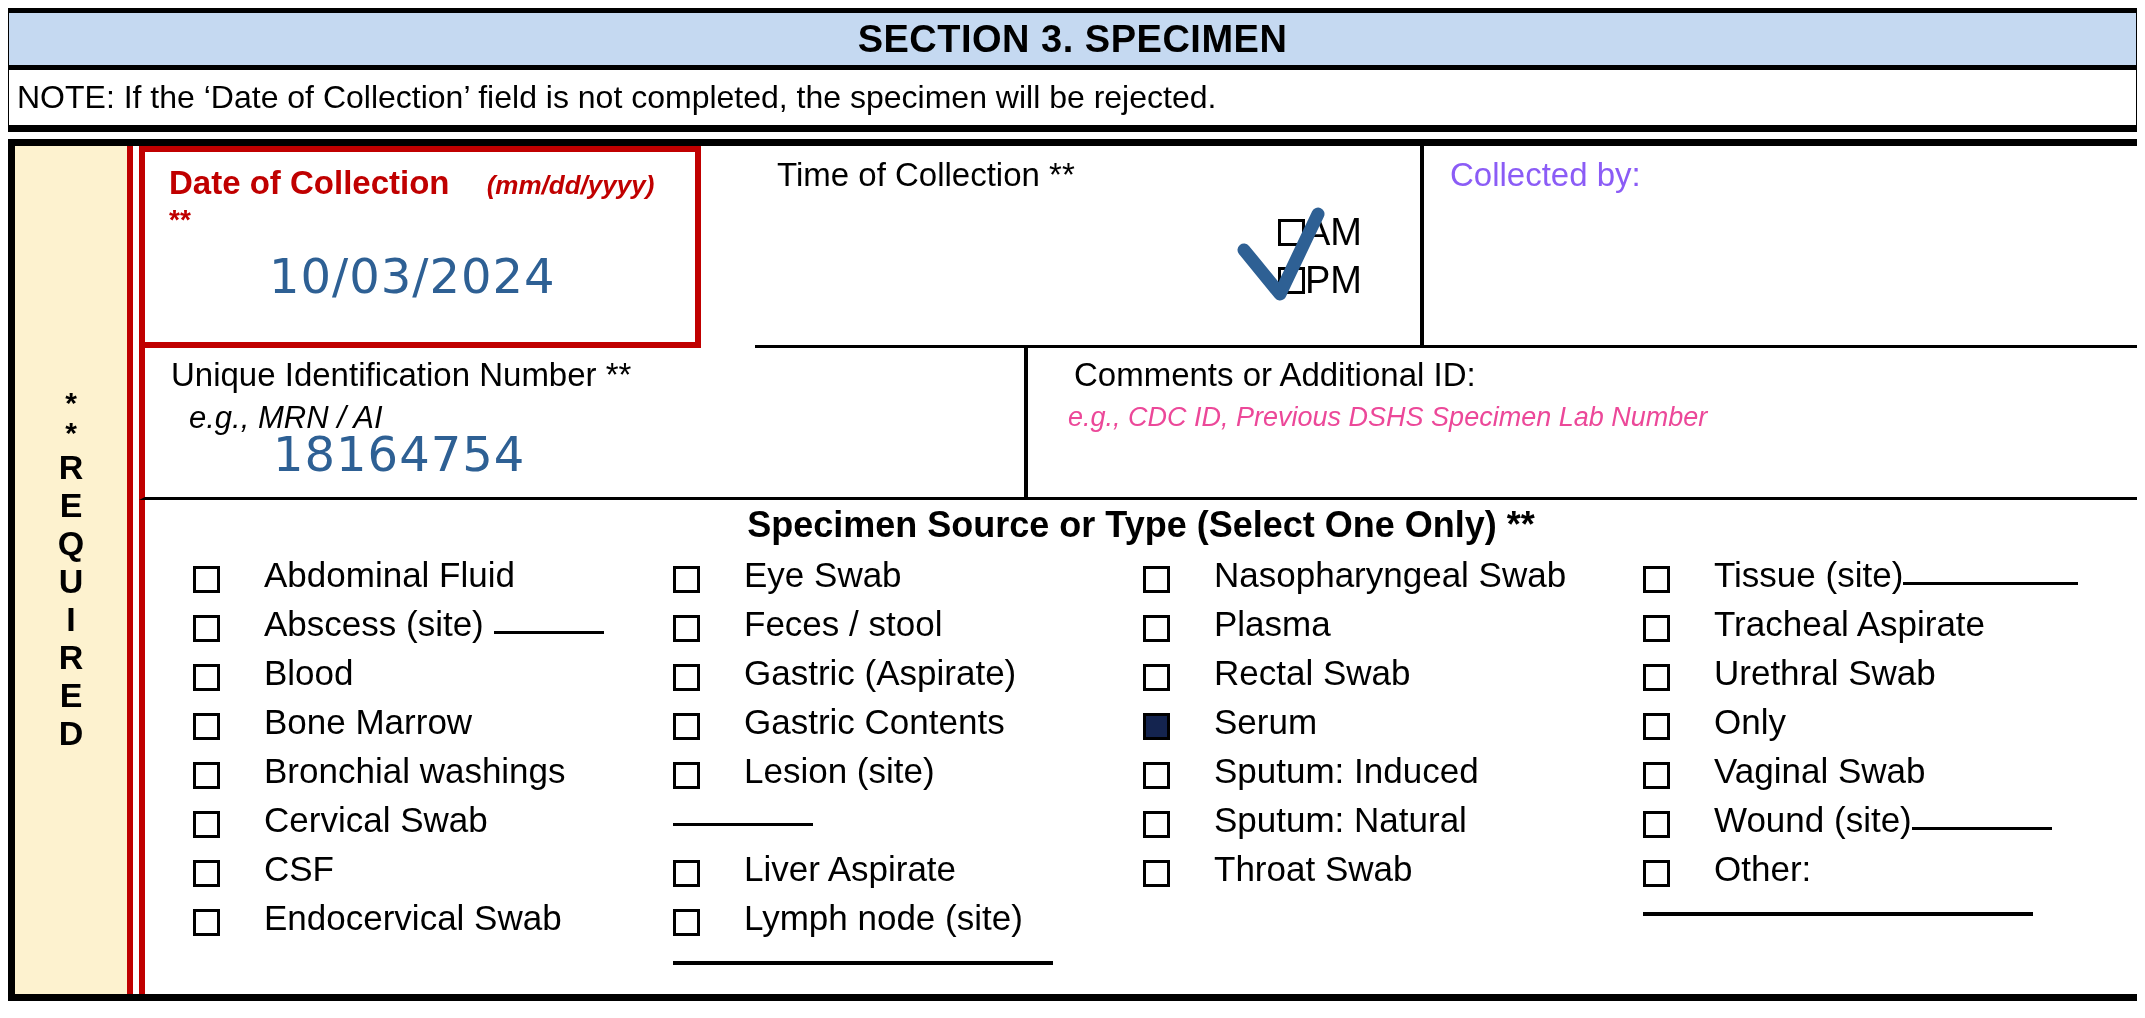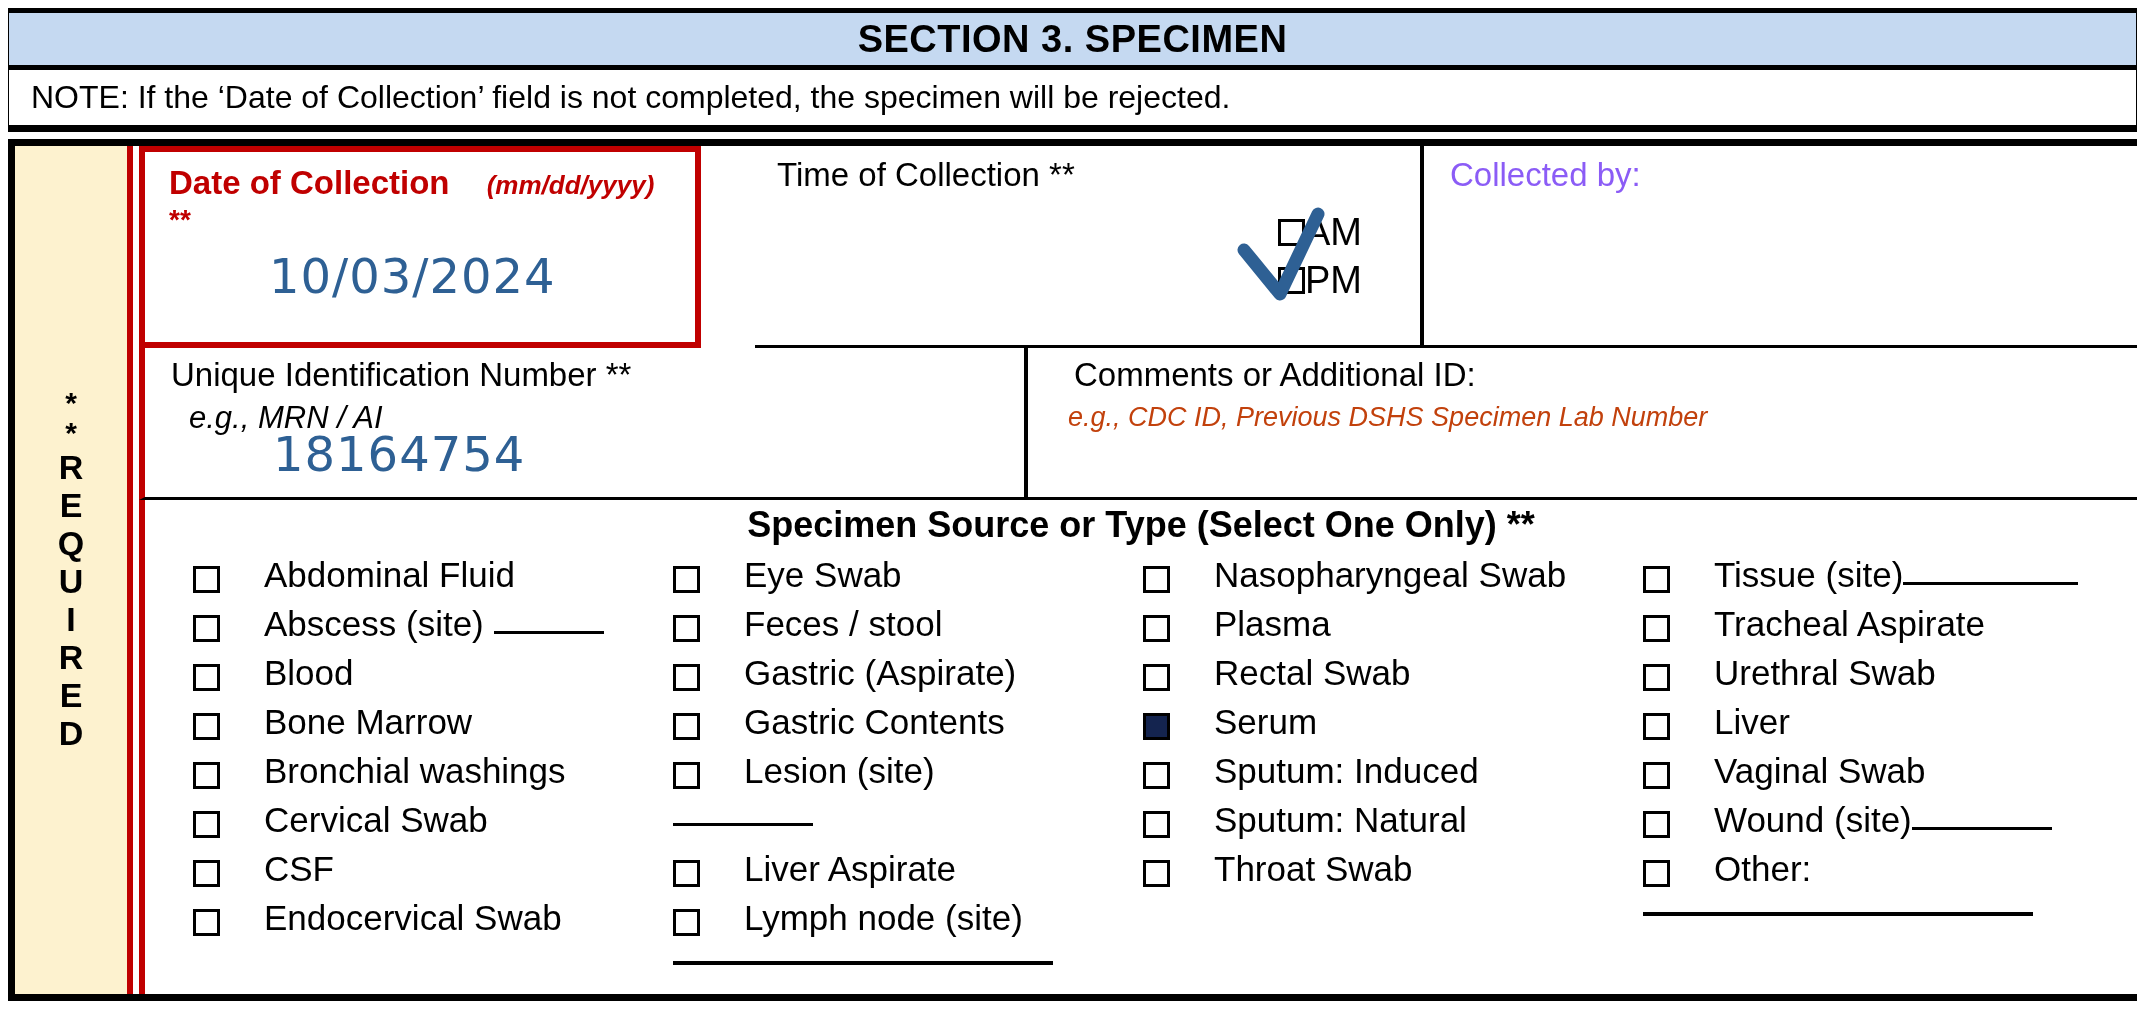--- a/index.html
+++ b/index.html
@@ -49,21 +49,21 @@
     top: 70px;
     width: 2129px;
     height: 62px;
     background: #ffffff;
     border-bottom: 7px solid #000;
     border-left: 1px solid #000;
     border-right: 1px solid #000;
     box-sizing: border-box;
     display: flex;
     align-items: center;
-    padding-left: 22px;
+    padding-left: 8px;
   }
   .note-text {
     font-size: 32px;
     color: #000;
   }
 
   
   .body-frame {
     position: absolute;
     left: 8px;
@@ -272,21 +272,21 @@
     top: 8px;
     font-size: 33px;
     color: #000;
   }
   .lbl-comments-eg {
     position: absolute;
     left: 40px;
     top: 54px;
     font-size: 27px;
     font-style: italic;
-    color: #c2410c;
+    color: #ec4899;
   }
 
   
   .cell-specimen {
     left: 139px;
     top: 500px;
     width: 1998px;
     height: 494px;
     border-left: 6px solid #c00000;
   }
@@ -531,21 +531,21 @@
           <div class="spec-item">
             <span class="cbox"></span>
             <span class="spec-label">Tracheal Aspirate</span>
           </div>
           <div class="spec-item">
             <span class="cbox"></span>
             <span class="spec-label">Urethral Swab</span>
           </div>
           <div class="spec-item">
             <span class="cbox"></span>
-            <span class="spec-label">Liver</span>
+            <span class="spec-label">Only</span>
           </div>
           <div class="spec-item">
             <span class="cbox"></span>
             <span class="spec-label">Vaginal Swab</span>
           </div>
           <div class="spec-item">
             <span class="cbox"></span>
             <span class="spec-label">Wound (site)<span class="uline u-med"></span></span>
           </div>
           <div class="spec-item">

